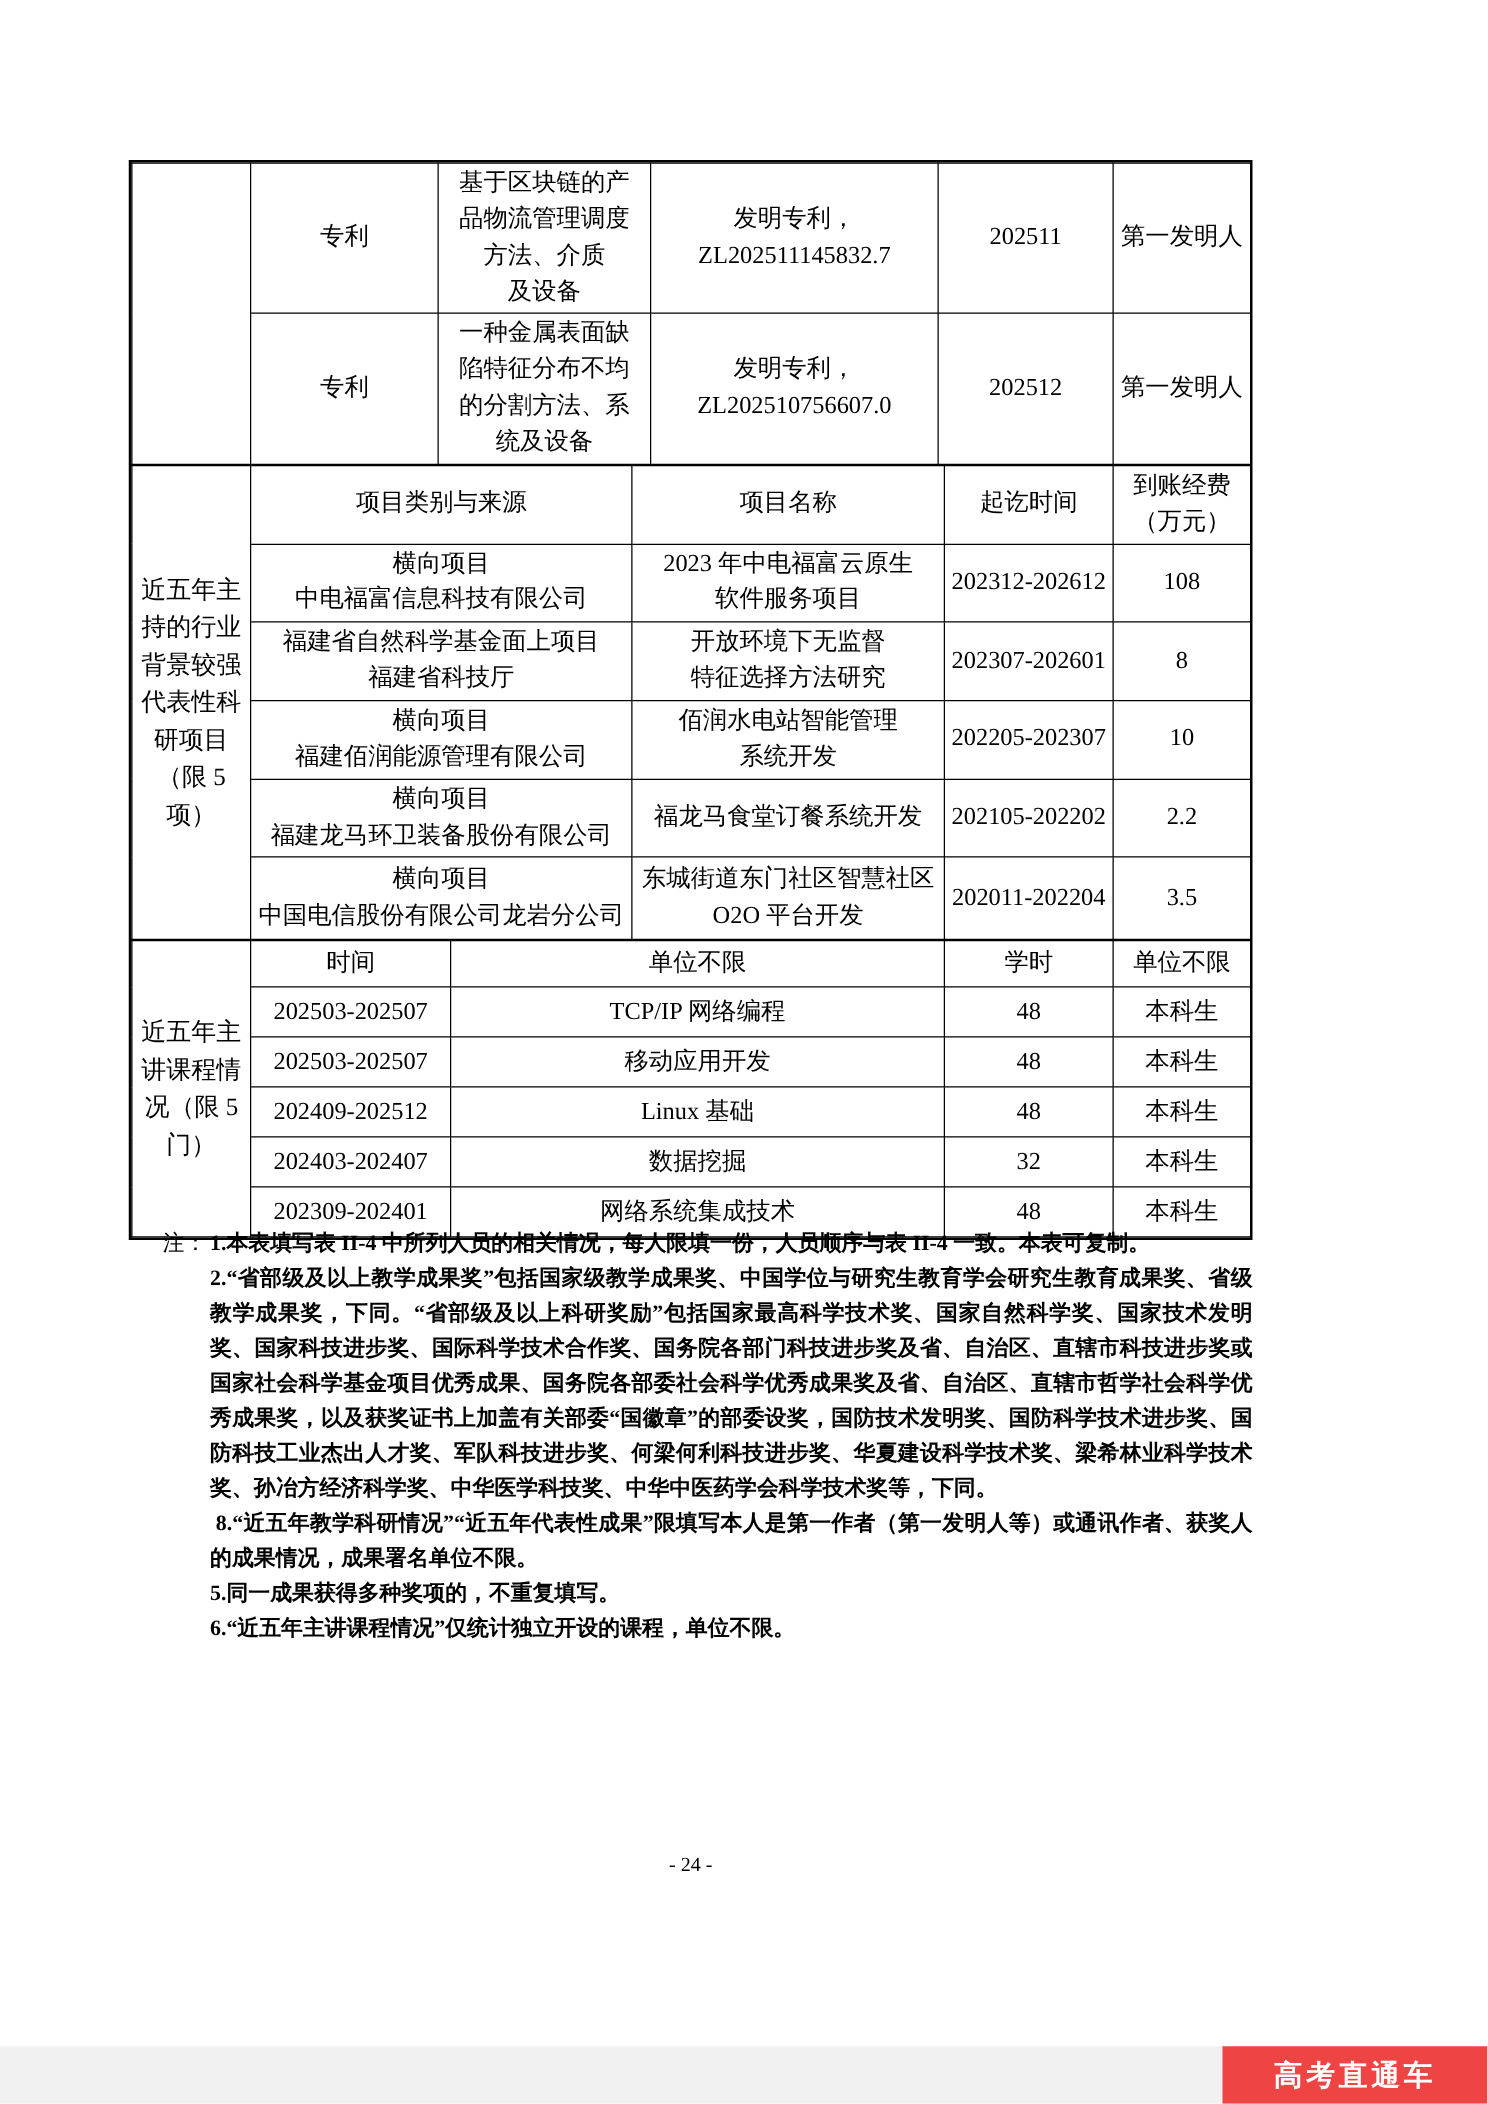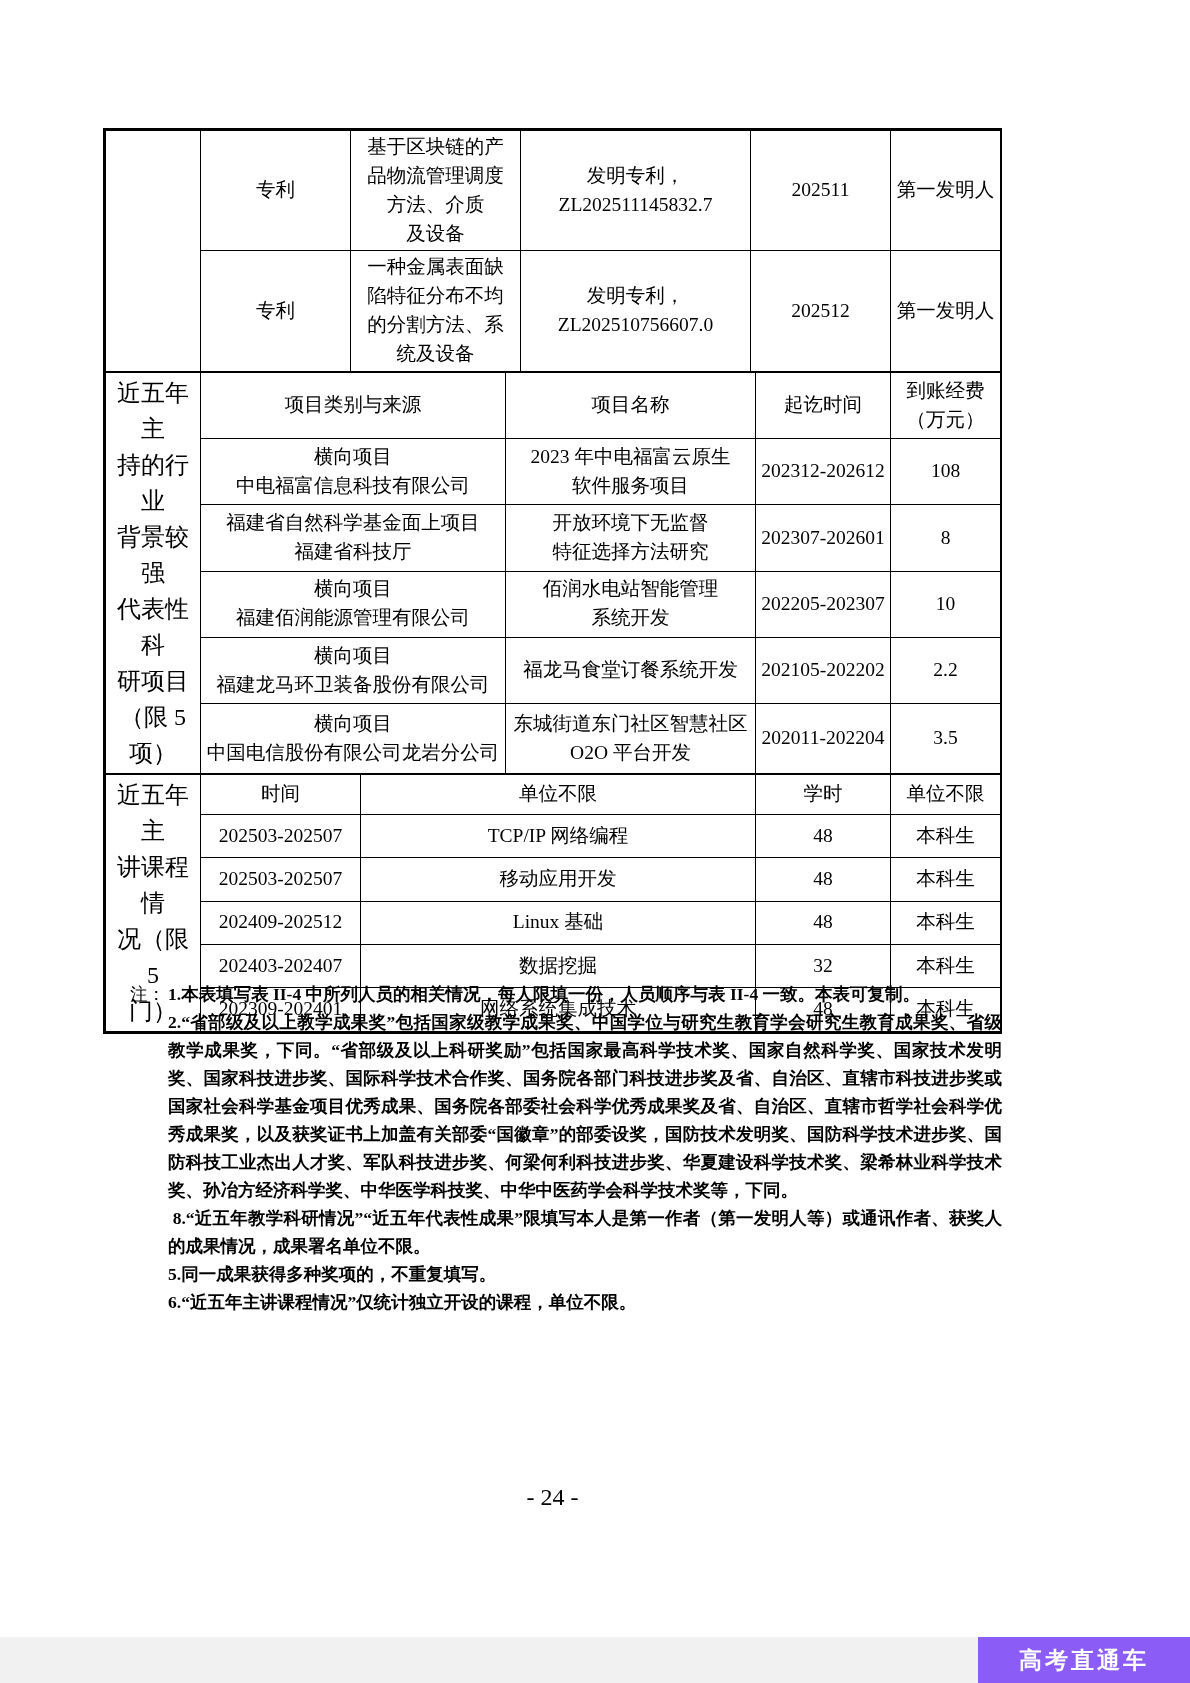--- a/index.html
+++ b/index.html
@@ -20,39 +20,39 @@
     font-size:19.5px; font-weight:normal; line-height:1.48;
     padding:2px 4px;
   }
   .pre { white-space:pre-line; }
   .t1 td { height:119px;margin-left:47px; }
   .t2 .hdr td, .t2 .hdr th { height:60px; }
   .t2 .r td { height:60px; }
   .t2 .r-last td { height:66px; }
   .t3 .hdr td, .t3 .hdr th { height:37px; }
   .t3 .r td { height:40px; }
-  .label-col { font-size:24px; line-height:1.5; white-space:pre-line; }
+  .label-col { font-size:20px; line-height:1.5; white-space:pre-line; }
   .notes {
     position:absolute; left:130px; top:980px; width:872px;
     display:flex; font-size:17.5px; line-height:28px;
   }
   .notes-label { flex:0 0 38px; }
   .notes-items { flex:1; text-align:justify;font-weight:bold; }
   .notes-items p { white-space:pre-wrap; }
   .pagenum {
     position:absolute; left:103px; top:1484px; width:899px;
-    text-align:center; font-size:24px;
+    text-align:center; font-size:16px;
   }
   .bottom-bar {
     position:absolute; left:0; bottom:0; width:1190px; height:46px;
     background:#f1f1f1;
   }
   .watermark {
     position:absolute; right:0; bottom:0; width:212px; height:46px;
-    background:#8b5cf6; color:#ffffff;
+    background:#ef4444; color:#ffffff;
     display:flex; align-items:center; justify-content:center;
     font-family:"Liberation Sans","DejaVu Sans",sans-serif;
     font-size:23px; font-weight:bold; letter-spacing:3px;
   }
 </style>
 </head>
 <body>
 
 <div class="tables-wrap">
 

